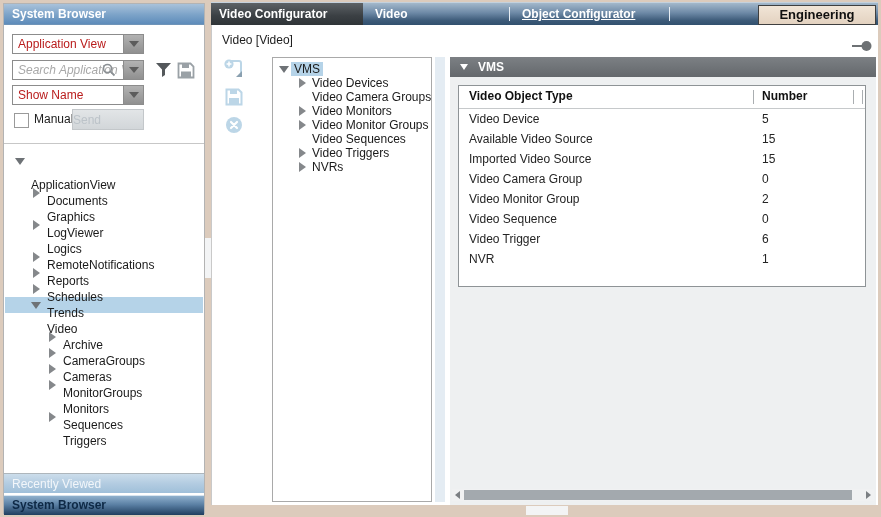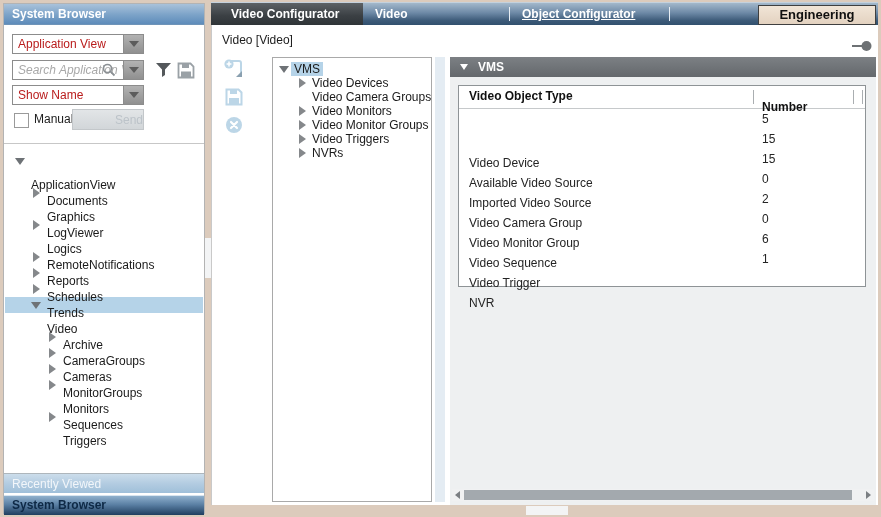--- a/index.html
+++ b/index.html
@@ -14,39 +14,39 @@
   .combo .arrow{width:19px;background:linear-gradient(#b2b2b2,#909090);border-left:1px solid #8c8c8c;display:flex;align-items:center;justify-content:center;}
   .tri-dn{width:0;height:0;border-left:5px solid transparent;border-right:5px solid transparent;border-top:6px solid #5c5c5c;}
   .searchbox{position:absolute;left:8px;top:56px;width:132px;height:20px;border:1px solid #8c8c8c;background:#fff;box-sizing:border-box;display:flex;}
   .searchbox input{flex:1;border:0;outline:none;font-family:"Liberation Sans",sans-serif;font-size:12px;padding:0 0 0 5px;min-width:0;background:transparent;}
   .searchbox input::placeholder{color:#a8a8a8;font-style:italic;opacity:1;}
   .searchbox .sbtn{width:19px;background:linear-gradient(#b2b2b2,#909090);border-left:1px solid #8c8c8c;display:flex;align-items:center;justify-content:center;}
   .mag{position:absolute;left:98px;top:59px;}
   .icon-btn{position:absolute;width:20px;height:20px;display:flex;align-items:center;justify-content:center;}
   .chk{position:absolute;left:10px;top:109px;width:13px;height:13px;background:#fff;border:1px solid #9a9a9a;}
   .chk-label{position:absolute;left:30px;top:108px;font-size:12px;color:#1c1c1c;}
-  .send-btn{position:absolute;left:68px;top:105px;width:72px;height:21px;background:linear-gradient(#e2e5e7,#d2d6d9);border:1px solid #c3c7ca;color:#bcc3c9;font-size:12px;text-align:right;line-height:20px;box-sizing:border-box;}
+  .send-btn{position:absolute;left:68px;top:105px;width:72px;height:21px;background:linear-gradient(#e2e5e7,#d2d6d9);border:1px solid #c3c7ca;color:#bcc3c9;font-size:12px;text-align:left;line-height:20px;box-sizing:border-box;}
   .sb-divider{position:absolute;left:0;top:139px;right:0;border-top:1px solid #c7c7c7;}
   #sb-tree{position:absolute;left:1px;top:149px;width:198px;height:318px;overflow:hidden;}
   .trow{height:16px;line-height:16px;font-size:12px;color:#1a1a1a;display:flex;align-items:center;white-space:nowrap;}
   .trow.sel{background:#b5d3e8;}
   .exp{display:inline-block;width:12px;height:10px;position:relative;flex:none;}
   .exp.expanded::before{content:"";position:absolute;left:0;top:2px;border-left:5px solid transparent;border-right:5px solid transparent;border-top:7px solid #6e7276;}
   .exp.collapsed::before{content:"";position:absolute;left:2px;top:0;border-top:5px solid transparent;border-bottom:5px solid transparent;border-left:7px solid #85888b;}
   .tlabel{padding-left:4px;margin-top:47px;}
   .recently-bar{position:absolute;left:0;right:0;top:469px;height:20px;background:linear-gradient(#ccddeb 0%,#b3cce1 50%,#9fbfd9 100%);border-top:1px solid #aeb6bc;color:#f2f6fa;font-size:12px;line-height:20px;padding-left:8px;box-sizing:border-box;}
   .sysbrowser-bar{position:absolute;left:0;right:0;top:491px;height:20px;background:linear-gradient(#8fb0cd 0%,#5b80a4 45%,#1f3e5f 100%);border-top:1px solid #d9e5f0;color:#0e2946;font-weight:bold;font-size:12px;line-height:19px;padding-left:8px;box-sizing:border-box;}
 
   
   .win-vthumb{position:absolute;left:205px;top:238px;width:9px;height:40px;background:#f3f4f5;}
   .win-hthumb{position:absolute;left:526px;top:506px;width:42px;height:9px;background:#f3f4f5;}
 
   
   .tabbar{position:absolute;left:211px;top:2px;width:667px;height:23px;background:linear-gradient(#a3b8cb 0%,#6d89a6 45%,#3c5a78 80%,#31506e 100%);border-top:1px solid #c4d1dd;box-sizing:border-box;}
-  .tab-active{position:absolute;left:0;top:0;width:152px;height:23px;background:linear-gradient(#5d6266,#3b4044 55%,#2e3336);color:#fff;font-size:12px;font-weight:bold;line-height:22px;padding-left:20px;box-sizing:border-box;}
+  .tab-active{position:absolute;left:0;top:0;width:152px;height:23px;background:linear-gradient(#5d6266,#3b4044 55%,#2e3336);color:#fff;font-size:12px;font-weight:bold;line-height:22px;padding-left:8px;box-sizing:border-box;}
   .tab-plain{position:absolute;top:0;height:23px;color:#fff;font-size:12px;font-weight:bold;line-height:22px;}
   .tab-sep{position:absolute;top:4px;width:1px;height:14px;background:#e8eef4;}
   .mode-btn{position:absolute;left:547px;top:2px;width:118px;height:20px;background:linear-gradient(#f1e5d7,#e3d2c0);border:1px solid #3f3f3f;color:#101010;font-size:13px;font-weight:bold;text-align:center;line-height:18px;box-sizing:border-box;}
   .content{position:absolute;left:211px;top:25px;width:667px;height:480px;background:#fff;border-left:1px solid #c9c9c9;box-sizing:border-box;}
   .breadcrumb{position:absolute;left:222px;top:33px;font-size:12px;color:#1c1c1c;}
   .pin{position:absolute;left:852px;top:38px;}
 
   .tool-icon{position:absolute;width:22px;height:20px;}
   .tree-panel{position:absolute;left:272px;top:57px;width:160px;height:445px;background:#fff;border:1px solid #a9a9a9;box-sizing:border-box;overflow:hidden;}
   #main-tree{padding-top:4px;}
@@ -55,24 +55,24 @@
   .mrow .mlabel.sel{background:#b5d3e8;}
   .mid-strip{position:absolute;left:435px;top:57px;width:10px;height:445px;background:#e4ecf3;}
 
   .right-bg{position:absolute;left:450px;top:57px;width:426px;height:448px;background:#eef0f1;}
   .panel-header{position:absolute;left:450px;top:57px;width:426px;height:20px;background:linear-gradient(#7c8084,#64686c);color:#fff;font-size:12px;font-weight:bold;line-height:20px;box-sizing:border-box;}
   .panel-header .ph-tri{position:absolute;left:10px;top:7px;width:0;height:0;border-left:4px solid transparent;border-right:4px solid transparent;border-top:6px solid #fff;}
   .panel-header .ph-label{position:absolute;left:28px;top:0;}
   .obj-table{position:absolute;left:458px;top:85px;width:408px;height:202px;background:#fff;border:1px solid #8e9396;box-sizing:border-box;}
   .th-row{position:relative;height:22px;border-bottom:1px solid #c6c9cb;font-size:12px;font-weight:bold;color:#111;}
   .th-name{position:absolute;left:10px;top:3px;}
-  .th-num{position:absolute;left:303px;top:14px;}
+  .th-num{position:absolute;left:303px;top:3px;}
   .th-sep{position:absolute;top:4px;width:1px;height:14px;background:#aaaeb1;}
   .vrow{position:relative;height:20px;font-size:12px;color:#242424;}
-  .vrow .vname{position:absolute;left:10px;top:3px;margin-top:44px;}
+  .vrow .vname{position:absolute;left:10px;top:3px;}
   .vrow .vnum{position:absolute;left:303px;top:3px;}
   .panel-scroll{position:absolute;left:452px;top:489px;width:422px;height:12px;background:#f0f1f2;}
   .ps-arrow{position:absolute;top:2px;width:0;height:0;}
   .ps-arrow.left{left:3px;border-top:4px solid transparent;border-bottom:4px solid transparent;border-right:5px solid #7b7f83;}
   .ps-arrow.right{right:3px;border-top:4px solid transparent;border-bottom:4px solid transparent;border-left:5px solid #7b7f83;}
   .ps-thumb{position:absolute;left:12px;top:1px;width:388px;height:10px;background:#a3a9ae;}
 </style>
 </head>
 <body>
 
@@ -261,20 +261,24 @@
         </div>
         <div class="mrow">
           <span class="exp collapsed" style="margin-left: 24px;"></span>
           <span class="mlabel">Video Monitors</span>
         </div>
         <div class="mrow">
           <span class="exp collapsed" style="margin-left: 24px;"></span>
           <span class="mlabel">Video Monitor Groups</span>
         </div>
         <div class="mrow">
+          <span class="exp none" style="margin-left: 24px;"></span>
+          <span class="mlabel">Video Sequences</span>
+        </div>
+        <div class="mrow">
           <span class="exp collapsed" style="margin-left: 24px;"></span>
           <span class="mlabel">Video Triggers</span>
         </div>
         <div class="mrow">
           <span class="exp collapsed" style="margin-left: 24px;"></span>
           <span class="mlabel">NVRs</span>
         </div>
       </div>
   </div>
   <div class="mid-strip"></div>

